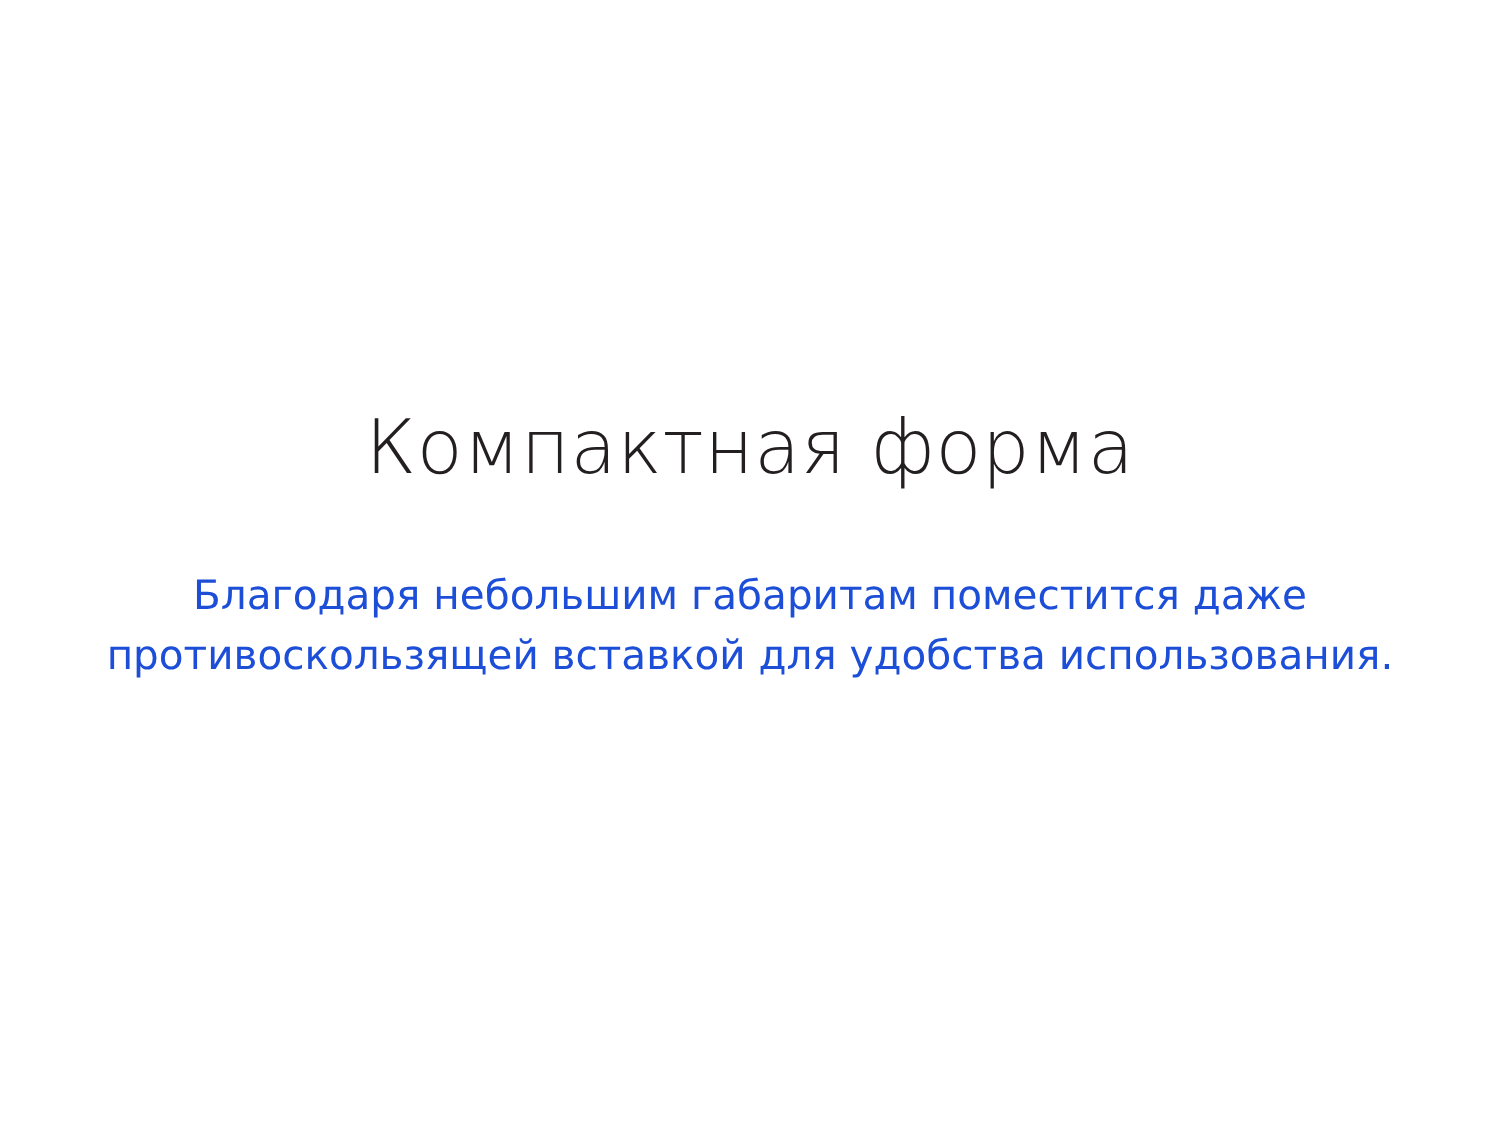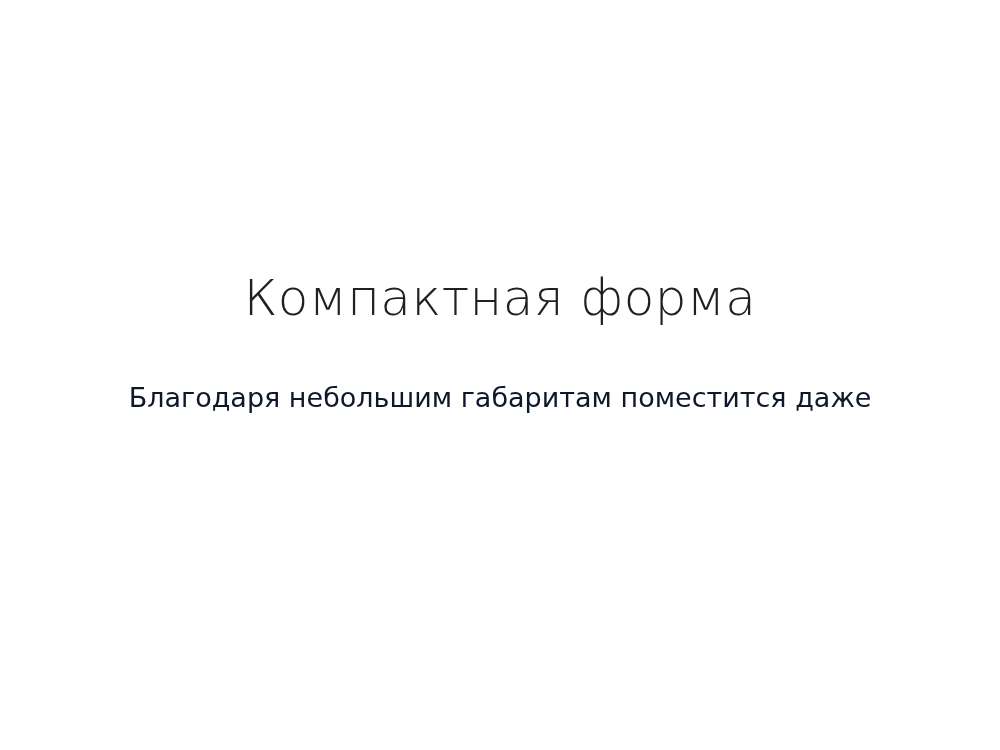--- a/index.html
+++ b/index.html
@@ -39,31 +39,32 @@
   .slide-body {
     position: absolute;
     top: 378px;
     left: 0;
     width: 1000px;
     text-align: center;
     font-family: "DejaVu Sans", "Liberation Sans", sans-serif;
     font-size: 27px;
     font-weight: 400;
     line-height: 40px;
-    color: #0f172a;
+    color: #1d4ed8;
   }
   .slide-body .line {
     display: block;
     white-space: nowrap;
   }
 </style>
 </head>
 <body>
 
 <div class="slide">
 
   <h1 class="slide-title">Компактная форма</h1>
 
   <div class="slide-body">
     <span class="line">Благодаря небольшим габаритам поместится даже</span>
+    <span class="line">противоскользящей вставкой для удобства использования.</span>
   </div>
 
 </div>
 
 </body></html>

